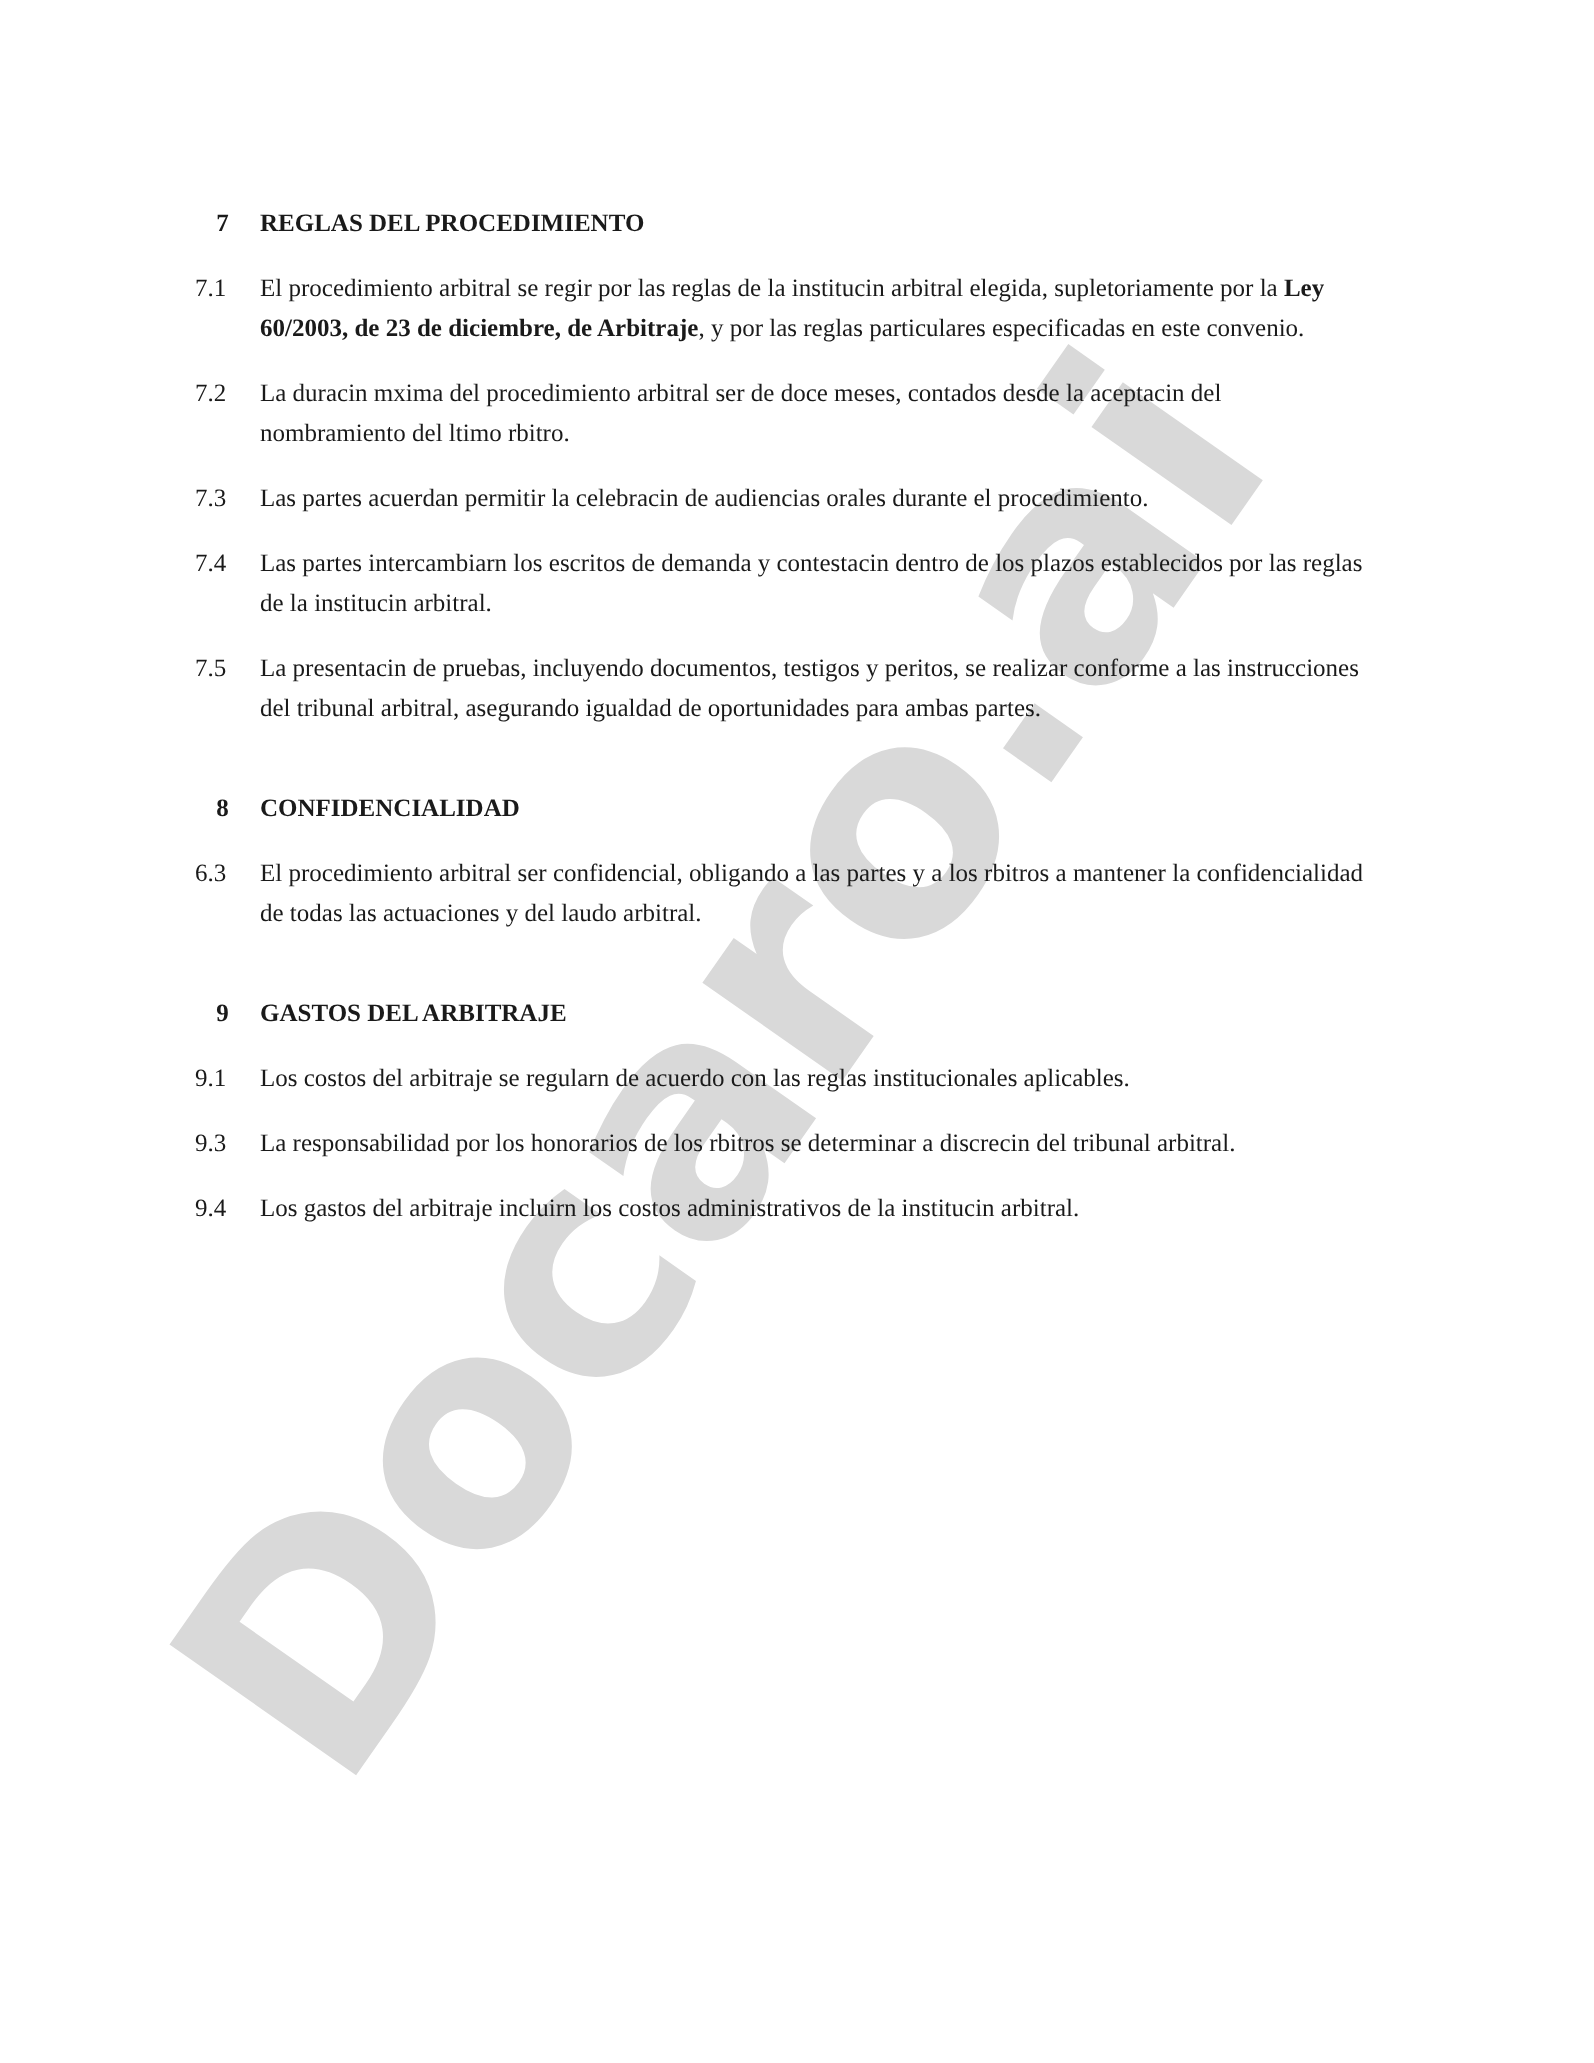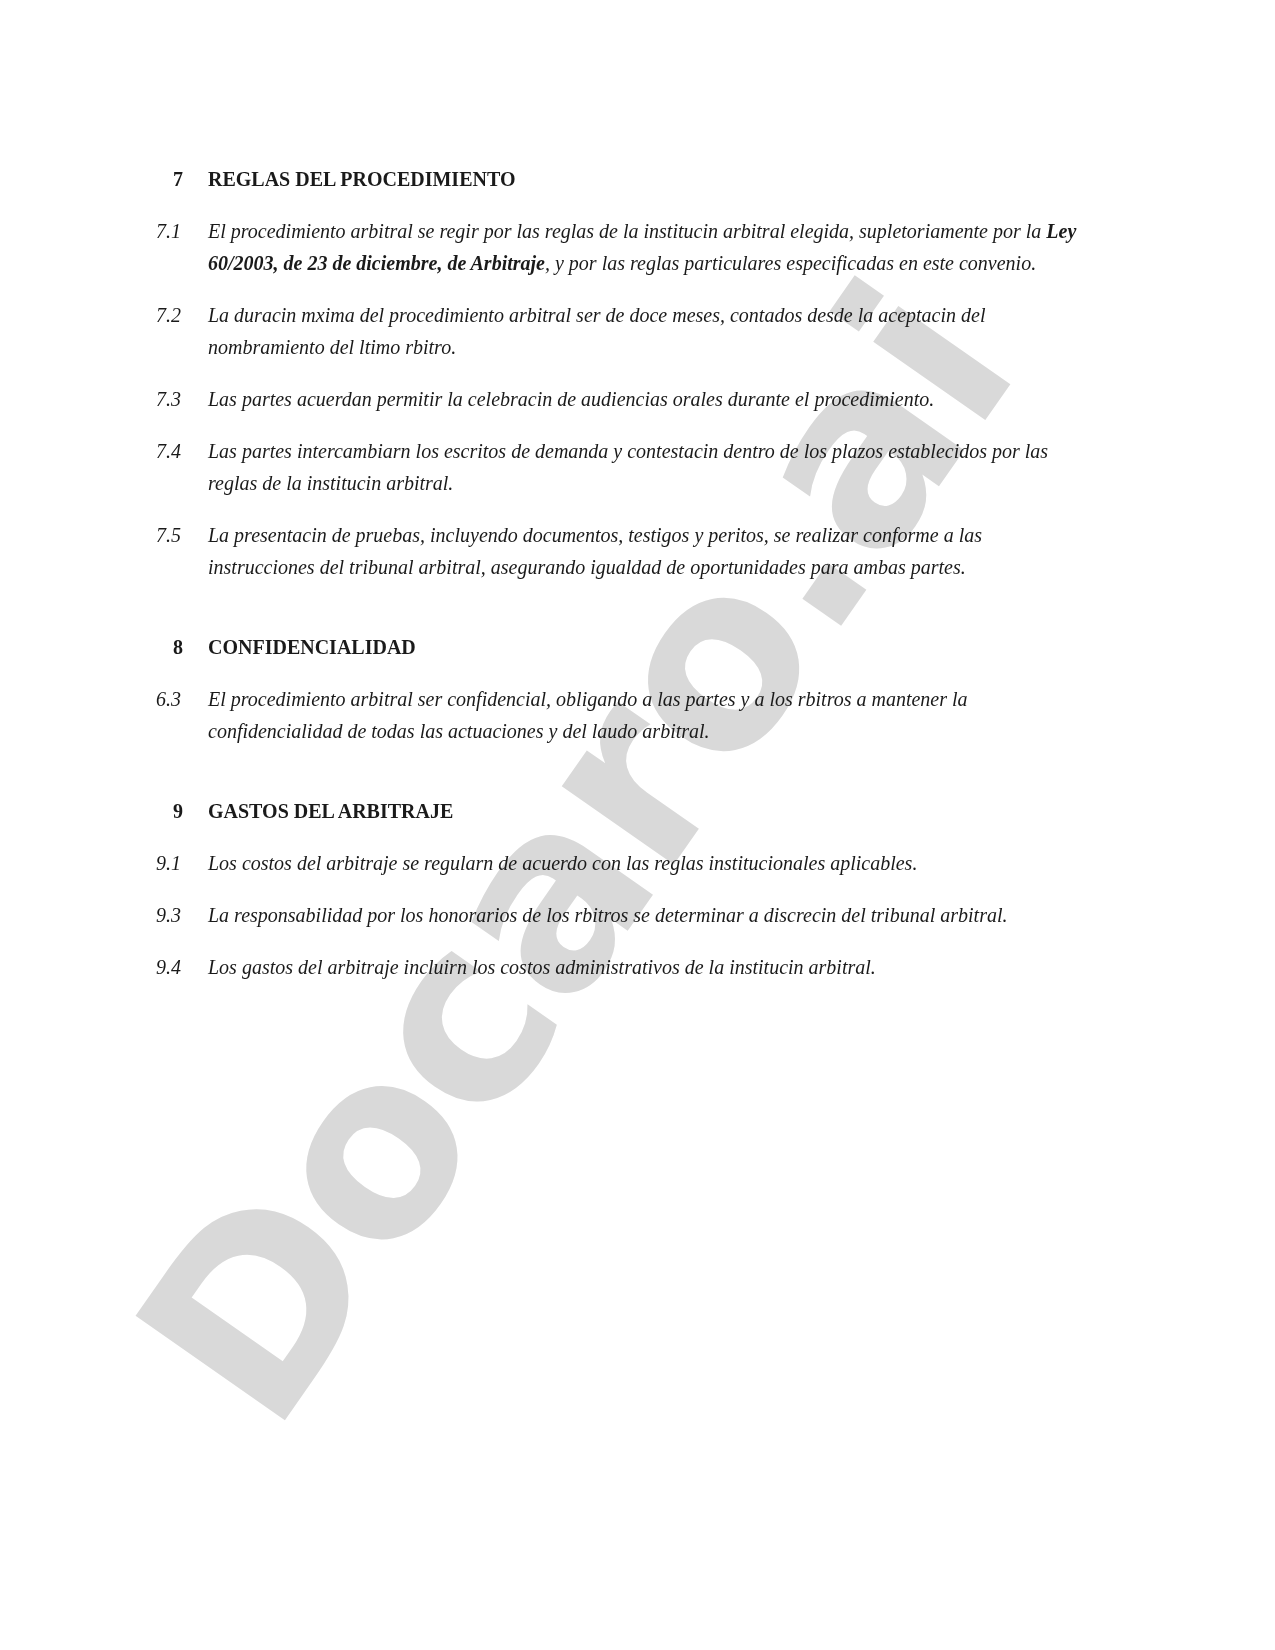--- a/index.html
+++ b/index.html
@@ -42,21 +42,21 @@
   .row {
     display: grid;
     grid-template-columns: 52px 1fr;
     align-items: baseline;
   }
   .heading-row {
     font-weight: bold;
     margin-bottom: 20px;
   }
   .heading-num { padding-left: 17px; }
-  .clause { margin-bottom: 20px; font-style: italic; }
+  .clause { margin-bottom: 20px; }
   .clause:last-child { margin-bottom: 0; }
   .clause-text b { font-weight: bold; }
 </style>
 </head>
 <body>
 
 <div class="page">
 
   <div class="watermark" style="color: rgb(217, 217, 217);">Docaro.ai</div>
 

